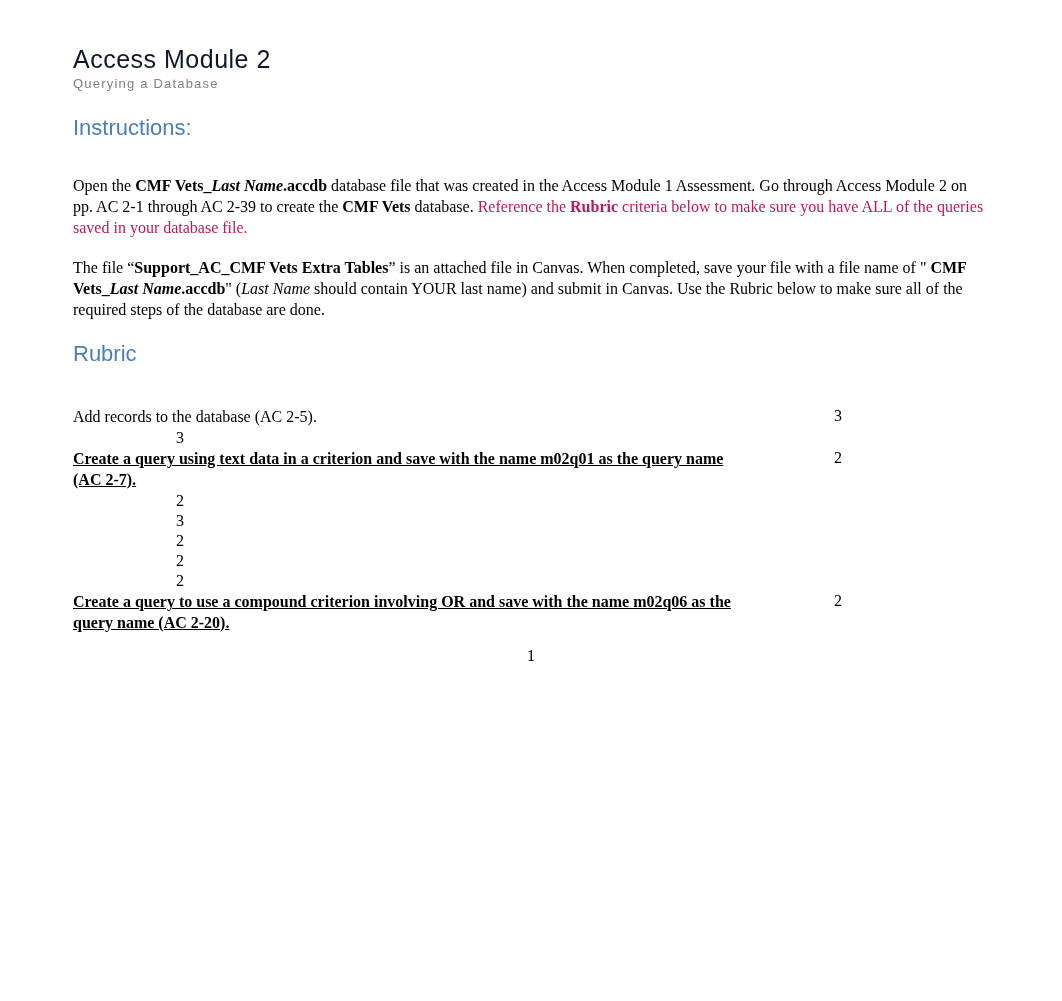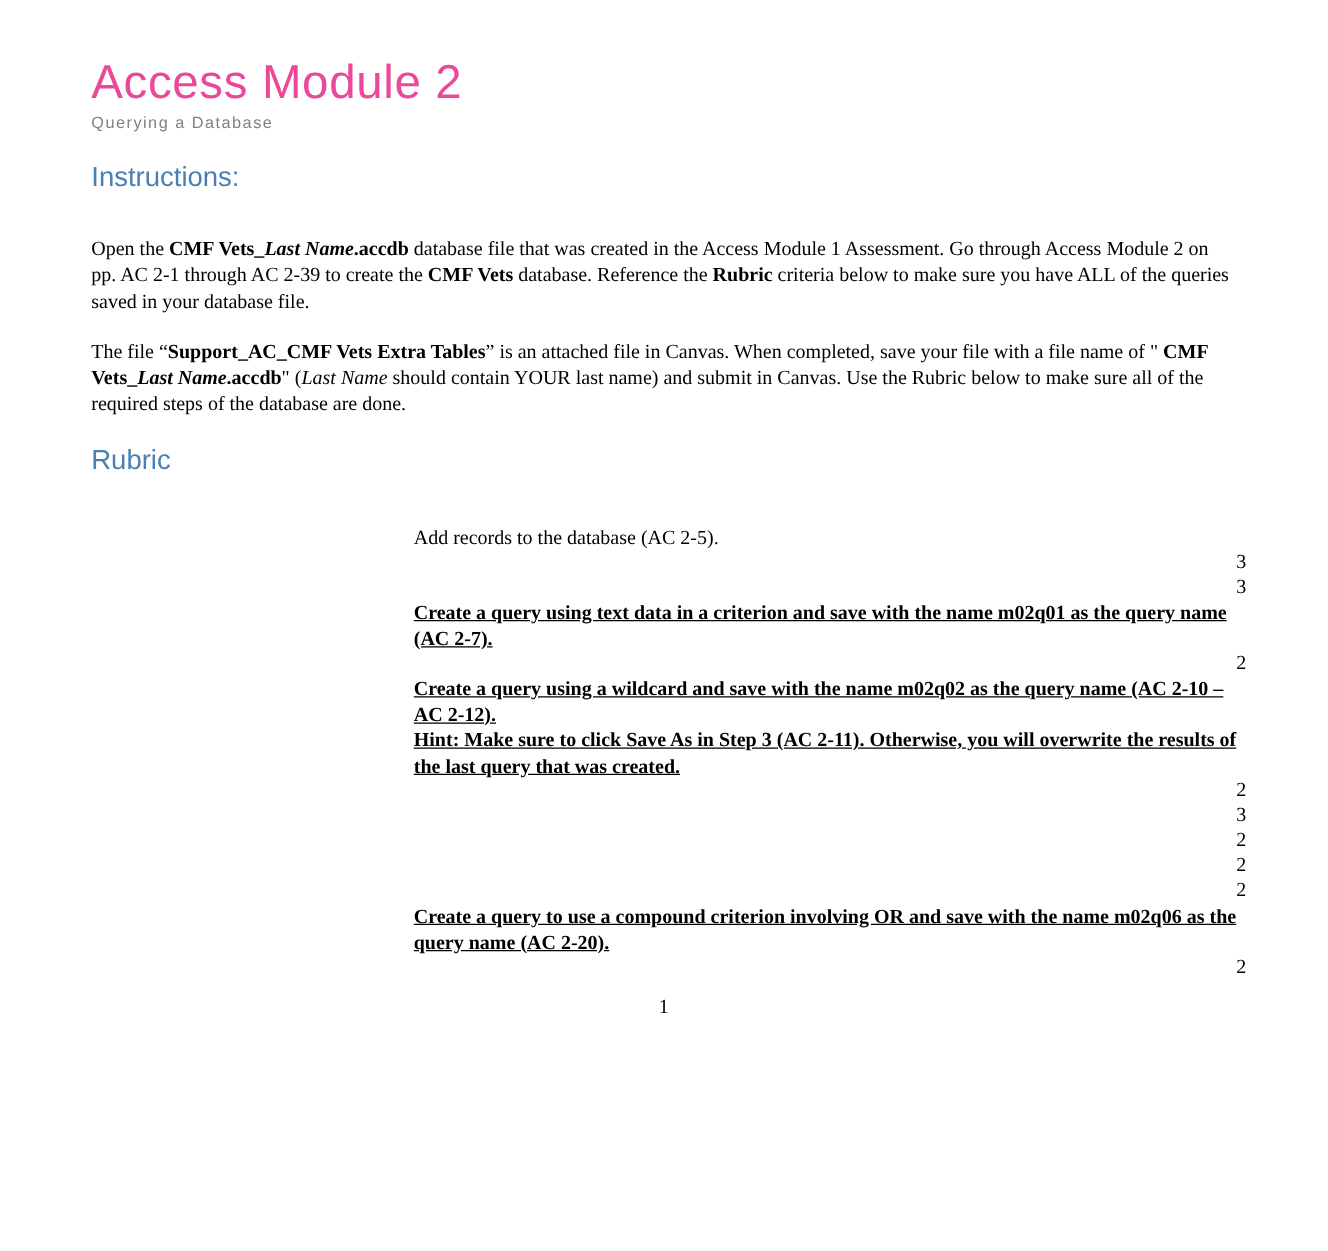--- a/index.html
+++ b/index.html
@@ -4,23 +4,23 @@
   <style>
     * { margin: 0; padding: 0; box-sizing: border-box; }
     body {
       font-family: "Segoe UI", "Helvetica Neue", Arial, sans-serif;
       background: #fff;
       padding: 45px 73px 0 73px;
       width: 1062px;
       color: #000;
     }
     .page-title {
-      font-size: 38px;
+      font-size: 25px;
       font-weight: 400;
-      color: #ec4899;
+      color: #0f172a;
       margin-bottom: 2px;
       letter-spacing: 0.5px;
     }
     .subtitle {
       font-size: 13px;
       color: #808080;
       letter-spacing: 1.2px;
       margin-bottom: 24px;
     }
     .section-heading {
@@ -32,33 +32,32 @@
     .section-heading.rubric {
       margin-top: 20px;
       margin-bottom: 40px;
     }
     .body-text {
       font-family: "Times New Roman", Times, serif;
       font-size: 16px;
       line-height: 1.3;
       margin-bottom: 20px;
     }
-    .body-text .red { color: #000000; }
+    .body-text .red { color: #be185d; }
     .body-text .bold { font-weight: bold; }
     .body-text .italic { font-style: italic; }
     .rubric-table {
       font-family: "Times New Roman", Times, serif;
       font-size: 16px;
       width: 100%;
     }
     .rubric-row {
       display: flex;
-      align-items: flex-end;
+      align-items: flex-start;
       margin-bottom: 2px;
-      flex-direction: column;
     }
     .rubric-desc {
       width: 658px;
       line-height: 1.28;
     }
     .rubric-desc.bold { font-weight: bold; text-decoration: underline; }
     .rubric-points {
       width: 100px;
       padding-left: 103px;
     }
@@ -93,22 +92,20 @@
       <div class="rubric-points">3</div>
     </div>
     <div class="rubric-row">
       <div class="rubric-points">3</div>
     </div>
     <div class="rubric-row">
       <div class="rubric-desc bold" style="white-space: pre-line;">Create a query using text data in a criterion and save with the name m02q01 as the query name (AC 2-7).</div>
       <div class="rubric-points">2</div>
     </div>
     <div class="rubric-row">
-      <div class="rubric-desc bold" style="white-space: pre-line;">Create a query using a wildcard and save with the name m02q02 as the query name (AC 2-10 – AC 2-12).
-Hint: Make sure to click Save As in Step 3 (AC 2-11). Otherwise, you will overwrite the results of the last query that was created.</div>
       <div class="rubric-points">2</div>
     </div>
     <div class="rubric-row">
       <div class="rubric-points">3</div>
     </div>
     <div class="rubric-row">
       <div class="rubric-points">2</div>
     </div>
     <div class="rubric-row">
       <div class="rubric-points">2</div>

